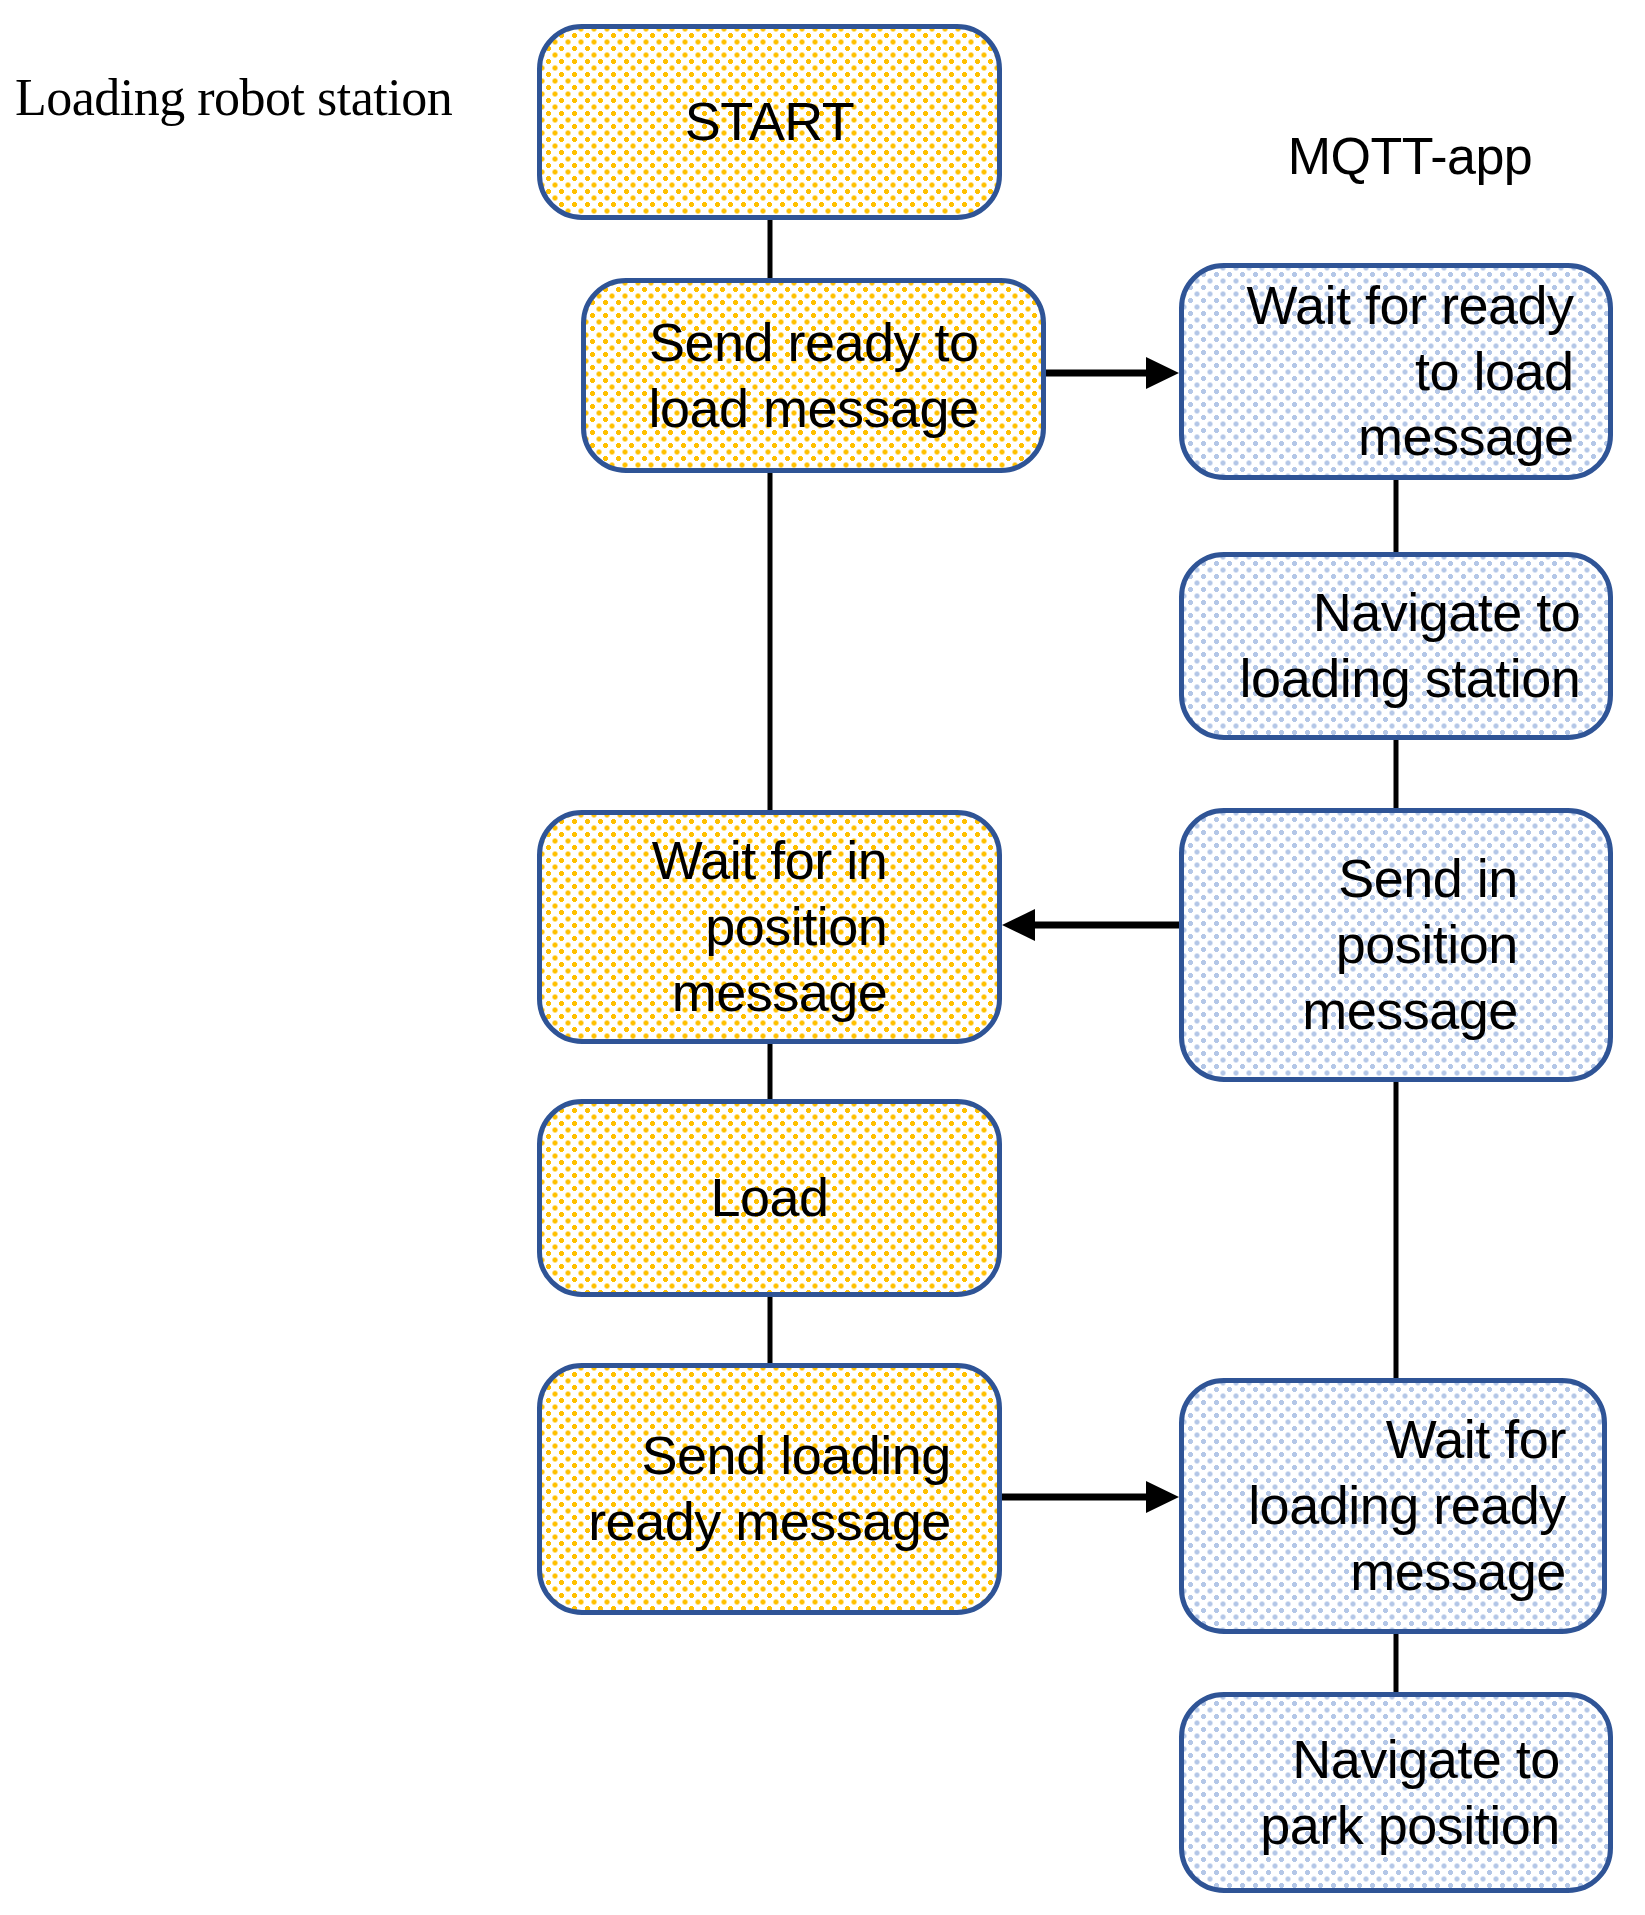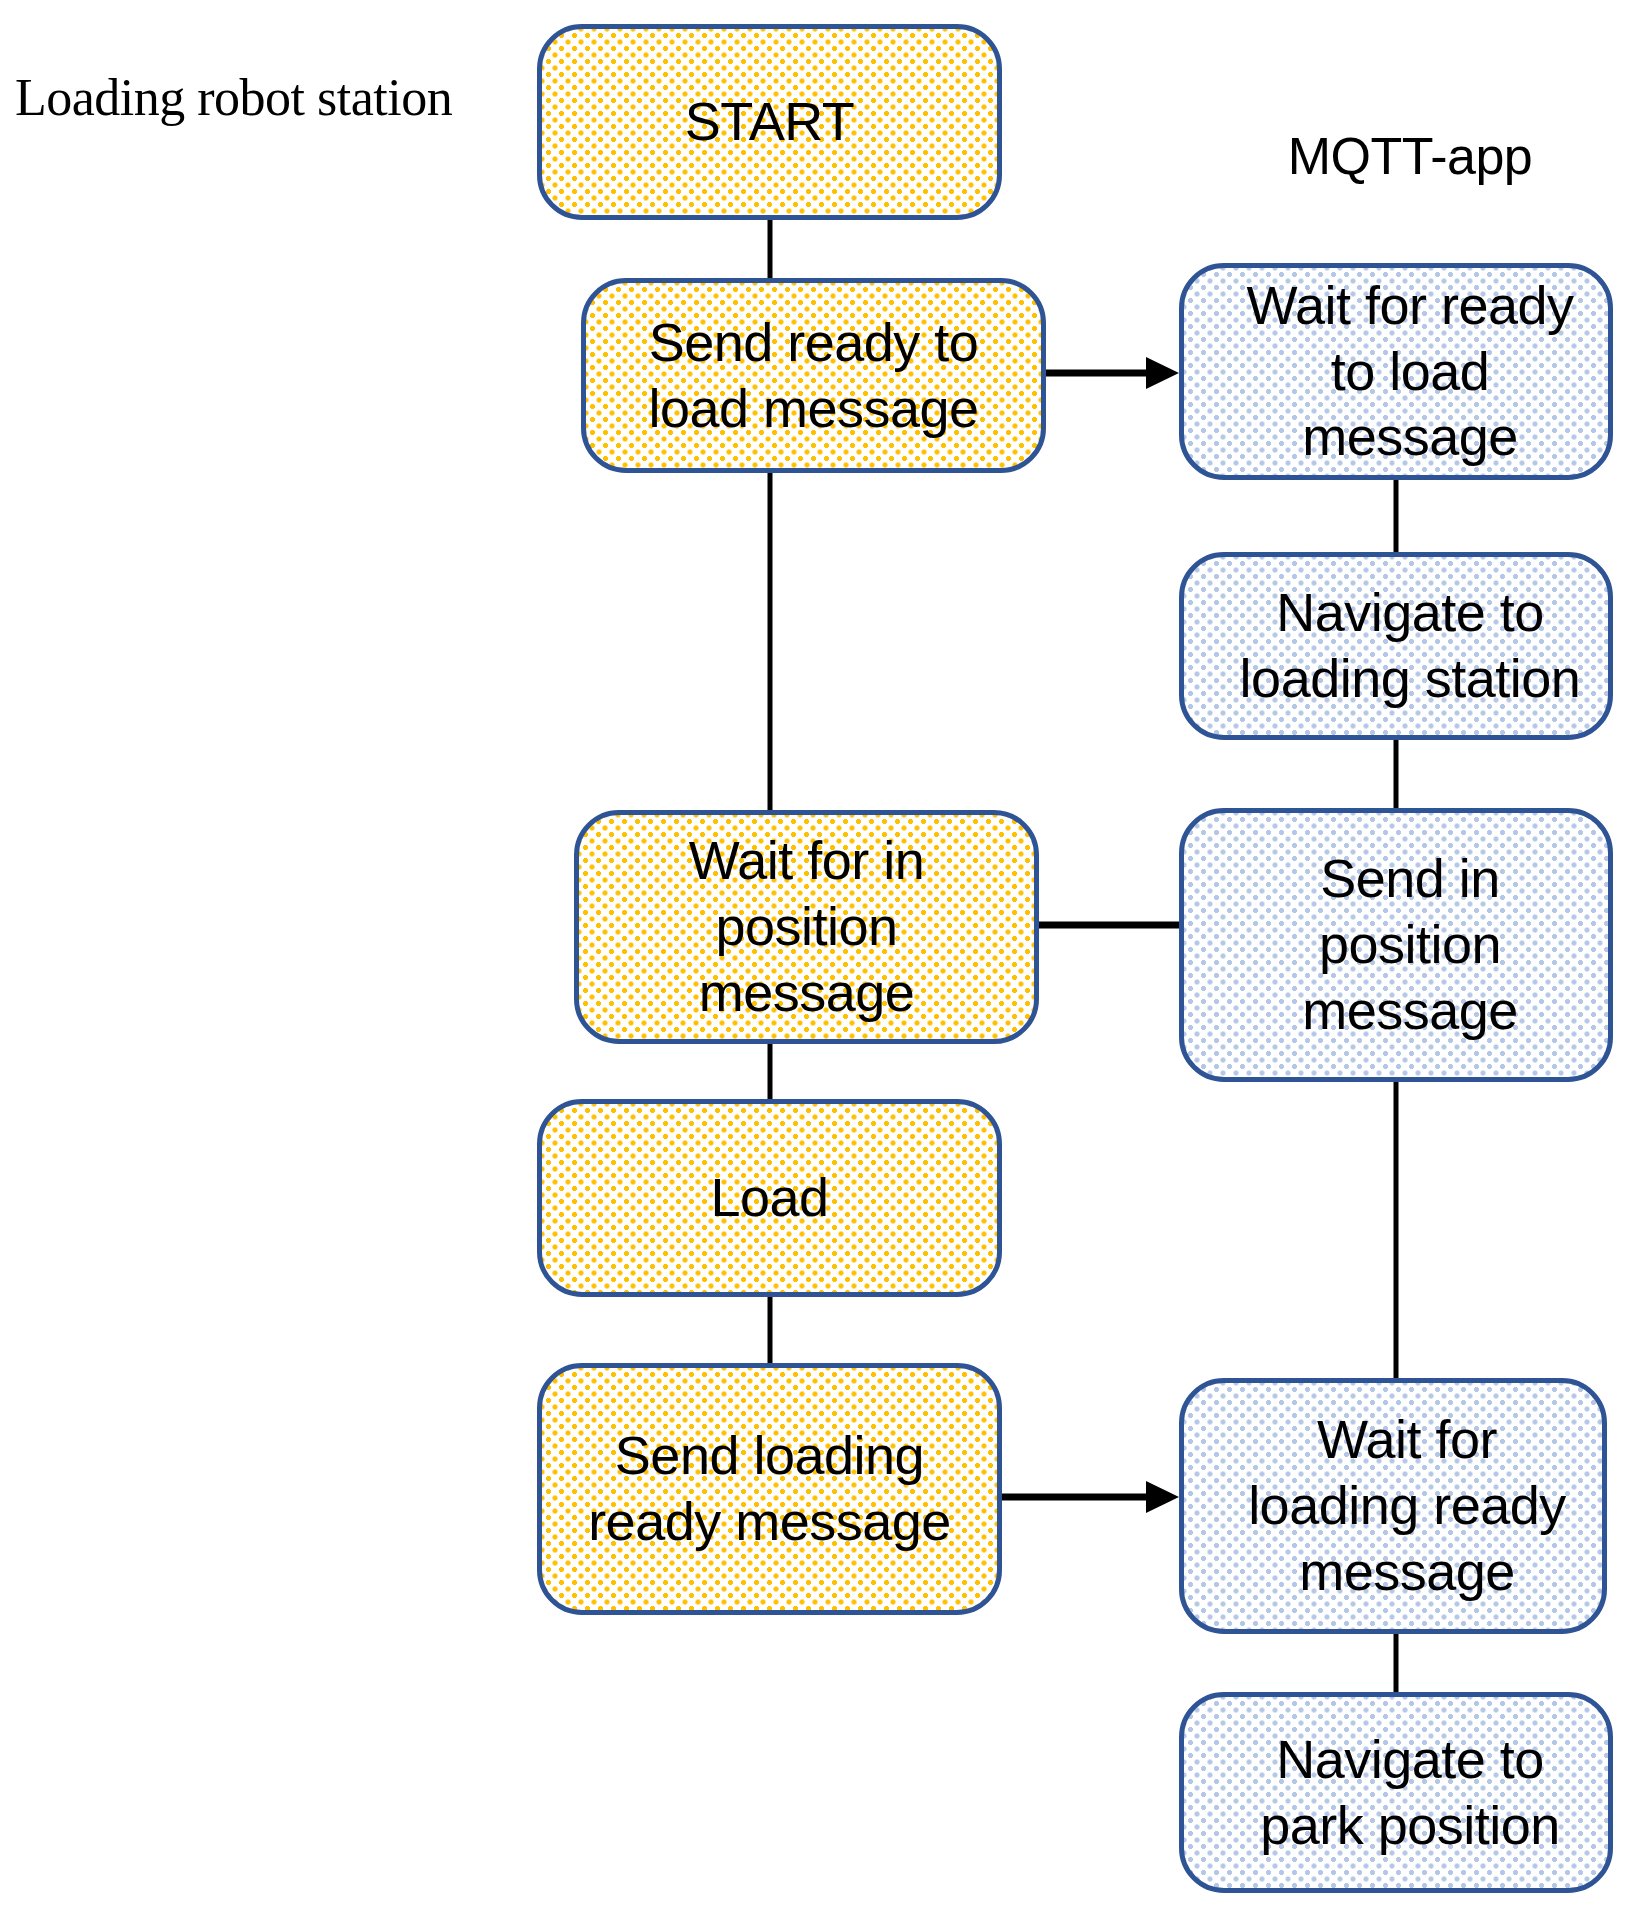--- a/index.html
+++ b/index.html
@@ -22,21 +22,21 @@
   }
 
   .node {
     position: absolute;
     box-sizing: border-box;
     border: 5px solid #2F5496;
     border-radius: 45px;
     display: flex;
     align-items: center;
     justify-content: center;
-    text-align: center;
+    text-align: right;
     font-size: 54px;
     line-height: 1.22;
     letter-spacing: -0.5px;
     white-space: pre-line;
     color: #000000;
   }
   .node.yellow {
     background-color: #FFFFFF;
     background-image:
       radial-gradient(#FFC000 2.3px, rgba(255,255,255,0) 2.5px),
@@ -58,21 +58,21 @@
     position: absolute; left: 0; top: 0;
     width: 1645px; height: 1915px;
     pointer-events: none;
   }
   svg.connectors line { stroke: #000000; }
   svg.connectors polygon { fill: #000000; }
 
   
   #n-start            { left: 537px; top:   24px; width: 465px; height: 196px; }
   #n-send-ready       { left: 537px; top:  278px; width: 465px; height: 195px; margin-left: 44px; }
-  #n-wait-inpos       { left: 537px; top:  810px; width: 465px; height: 234px; margin-left: 37px; }
+  #n-wait-inpos       { left: 537px; top:  810px; width: 465px; height: 234px; }
   #n-load             { left: 537px; top: 1099px; width: 465px; height: 198px; }
   #n-send-loadready   { left: 537px; top: 1363px; width: 465px; height: 252px; }
 
   #n-wait-readyload   { left: 1179px; top:  263px; width: 434px; height: 217px; }
   #n-nav-loading      { left: 1179px; top:  552px; width: 434px; height: 188px; }
   #n-send-inpos       { left: 1179px; top:  808px; width: 434px; height: 274px; }
   #n-wait-loadready   { left: 1179px; top: 1378px; width: 428px; height: 256px; }
   #n-nav-park         { left: 1179px; top: 1692px; width: 434px; height: 201px; }
 
   #t-left  { left: 15px;  top: 68px; font-family: Liberation Serif, serif; }

